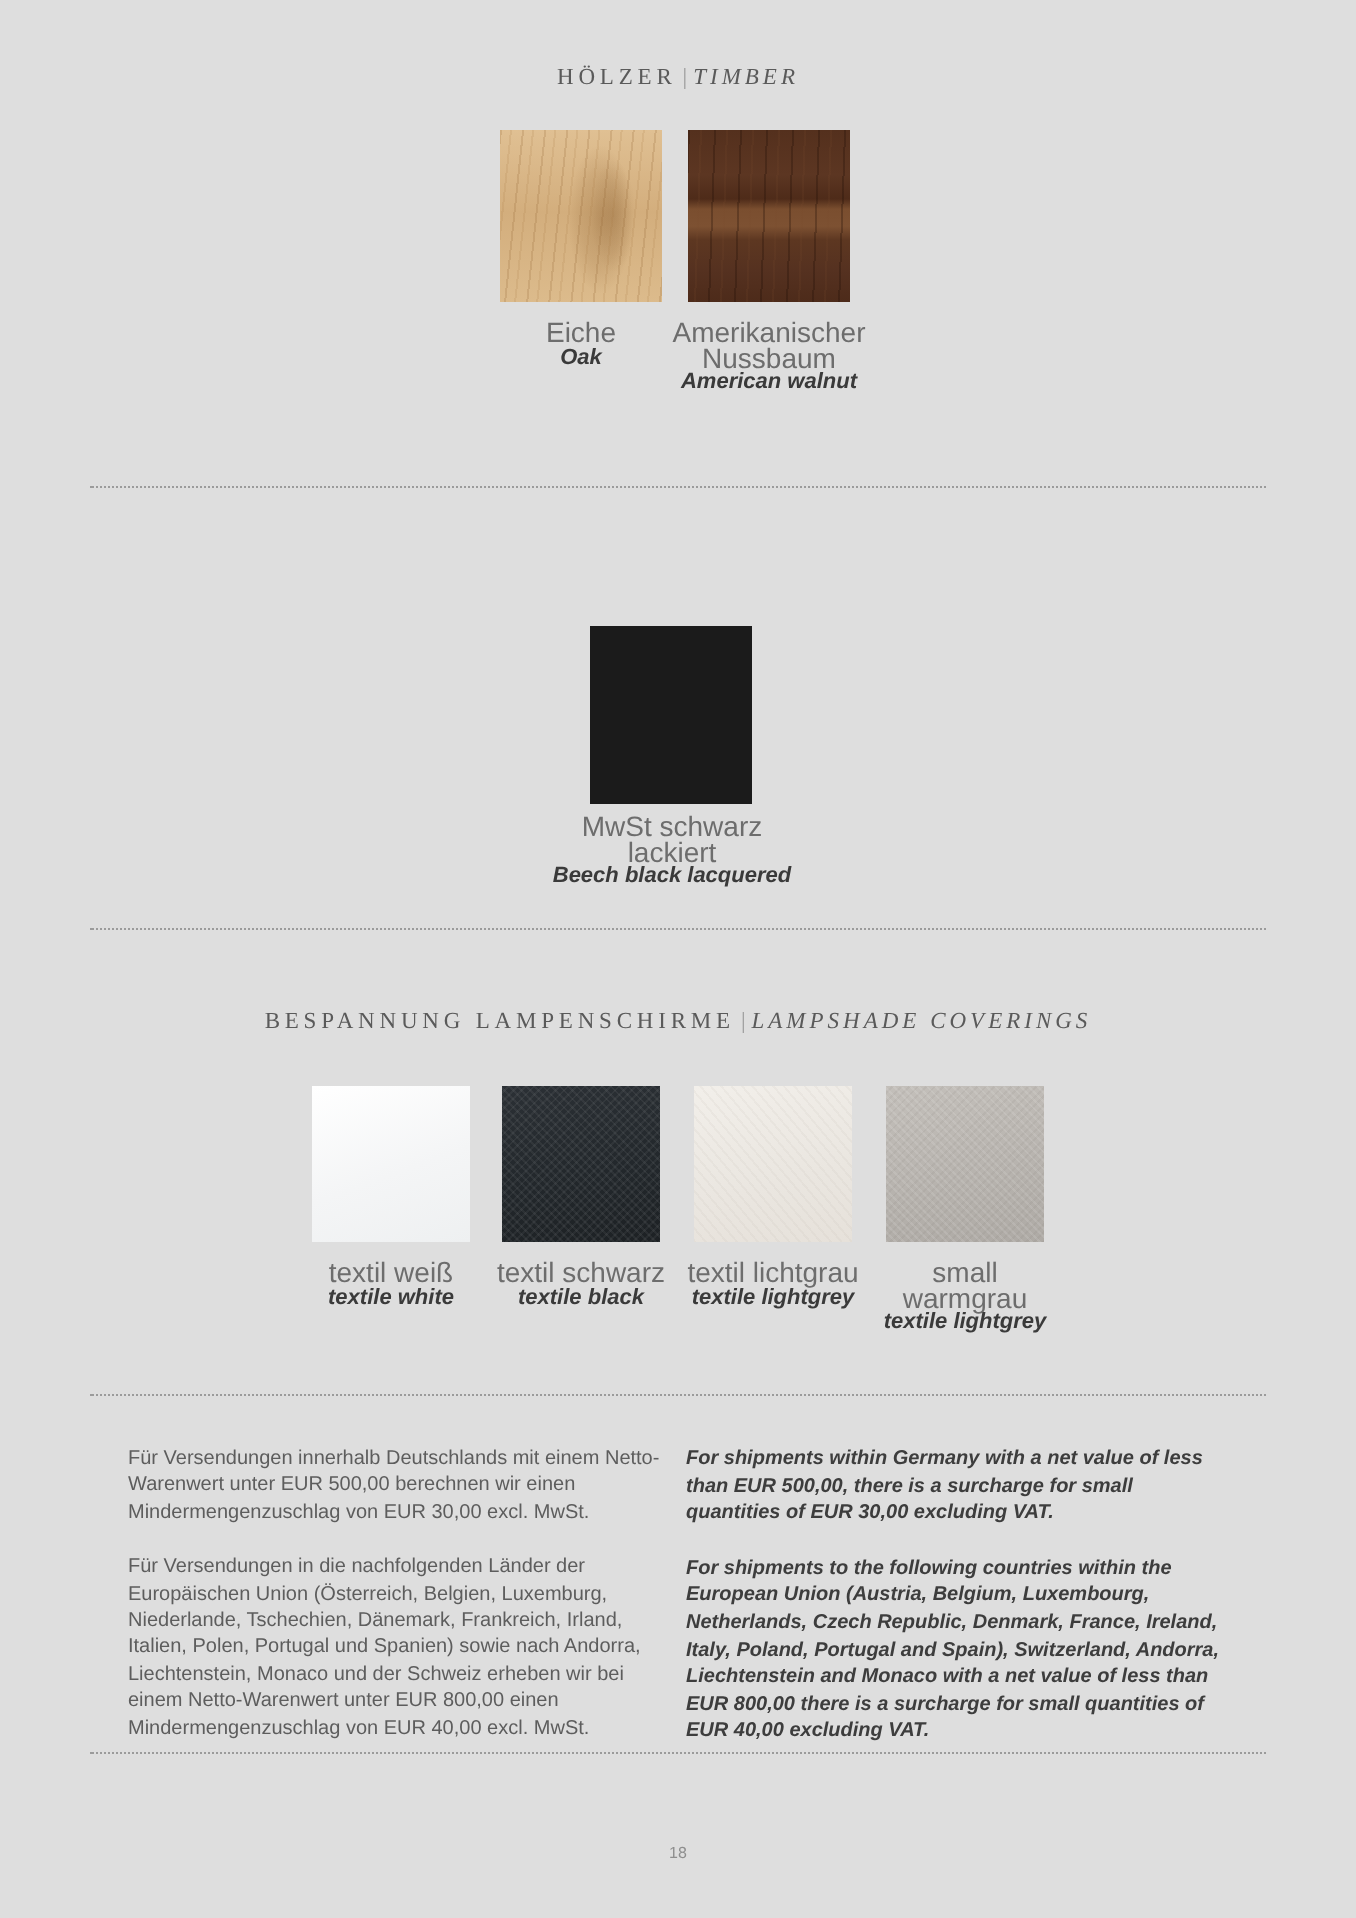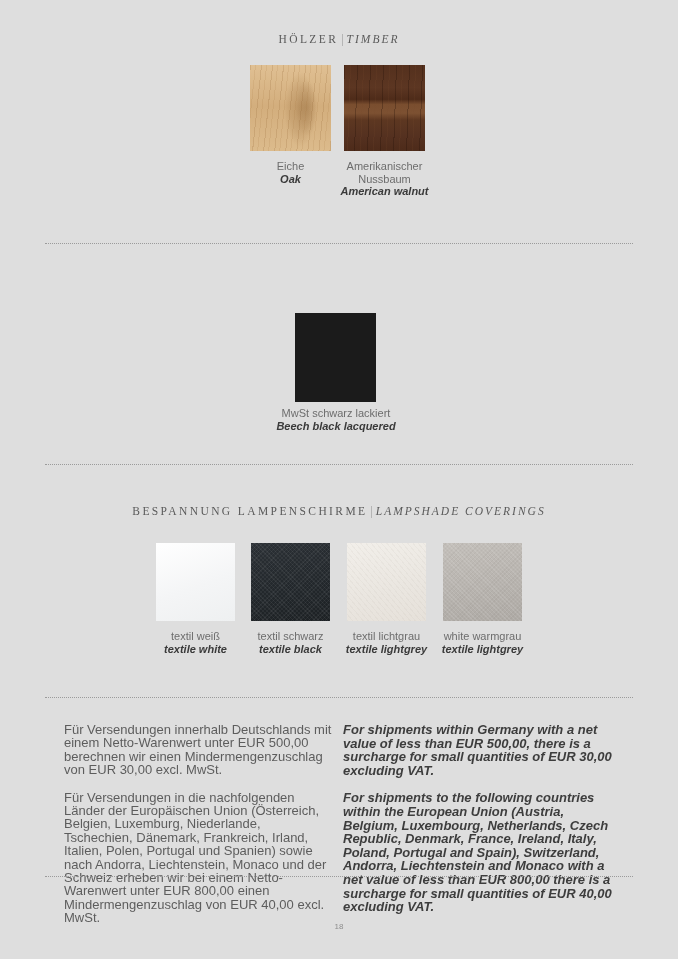--- a/index.html
+++ b/index.html
@@ -128,21 +128,21 @@
   }
 
   
   .caption {
     position: absolute;
     text-align: center;
     line-height: 12.5px;
   }
   .caption .de {
     display: block;
-    font-size: 11px;
+    font-size: 14px;
     color: #6d6d6d;
     font-weight: normal;
   }
   .caption .en {
     display: block;
     font-size: 11px;
     color: #3a3a3a;
     font-weight: bold;
     font-style: italic;
   }
@@ -155,21 +155,21 @@
   .col-de {
     left: 64px;
     width: 268px;
   }
   .col-en {
     left: 343px;
     width: 270px;
   }
   .col p {
     margin: 0 0 14px 0;
-    font-size: 13px;
+    font-size: 10px;
     line-height: 13.4px;
     color: #5d5d5d;
   }
   .col-en p {
     font-weight: bold;
     font-style: italic;
     color: #3d3d3d;
     line-height: 13.6px;
   }
 
@@ -231,21 +231,21 @@
   </div>
   <div class="caption" style="left:245px; top:630px; width:91px;">
     <span class="de">textil schwarz</span>
     <span class="en">textile black</span>
   </div>
   <div class="caption" style="left:341px; top:630px; width:91px;">
     <span class="de">textil lichtgrau</span>
     <span class="en">textile lightgrey</span>
   </div>
   <div class="caption" style="left:437px; top:630px; width:91px;">
-    <span class="de">white warmgrau</span>
+    <span class="de">small warmgrau</span>
     <span class="en">textile lightgrey</span>
   </div>
 
   <div class="divider" style="top:697px;"></div>
 
   <div class="col col-de">
     <p>Für Versendungen innerhalb Deutschlands mit einem Netto-Warenwert unter EUR 500,00 berechnen wir einen Mindermengenzuschlag von EUR 30,00 excl. MwSt.</p>
     <p>Für Versendungen in die nachfolgenden Länder der Europäischen Union (Österreich, Belgien, Luxemburg, Niederlande, Tschechien, Dänemark, Frankreich, Irland, Italien, Polen, Portugal und Spanien) sowie nach Andorra, Liechtenstein, Monaco und der Schweiz erheben wir bei einem Netto-Warenwert unter EUR 800,00 einen Mindermengenzuschlag von EUR 40,00 excl. MwSt.</p>
   </div>
 

